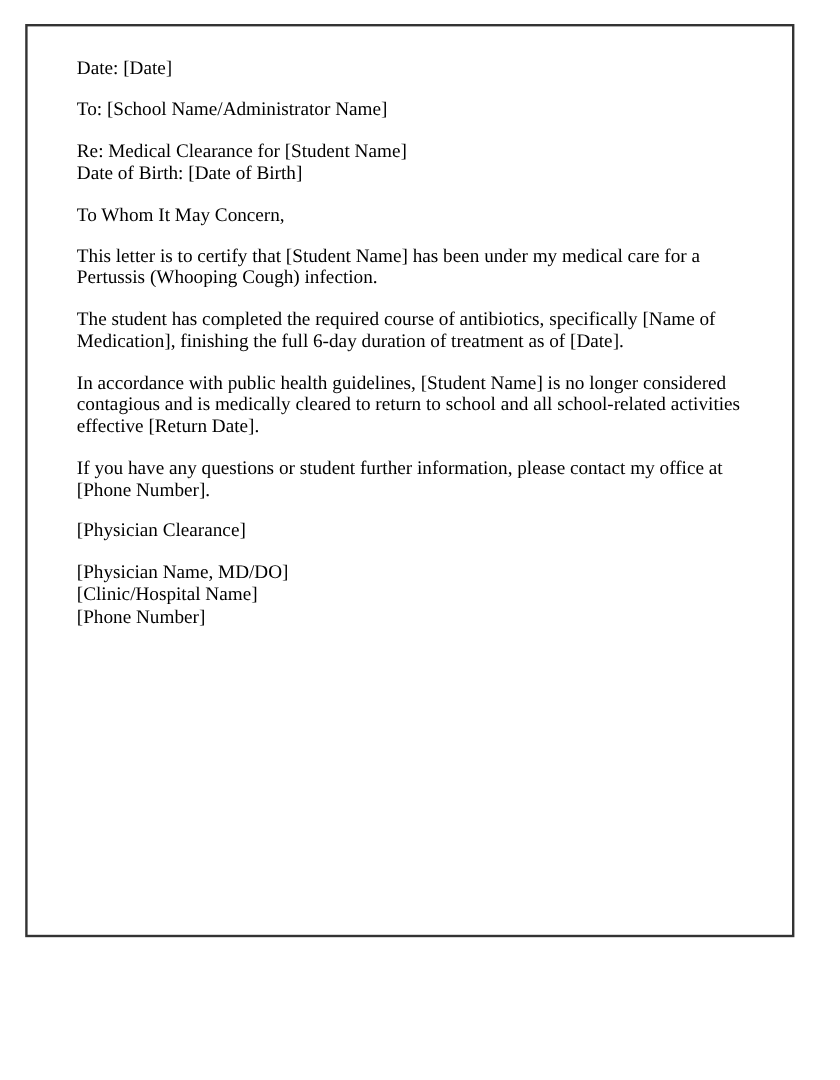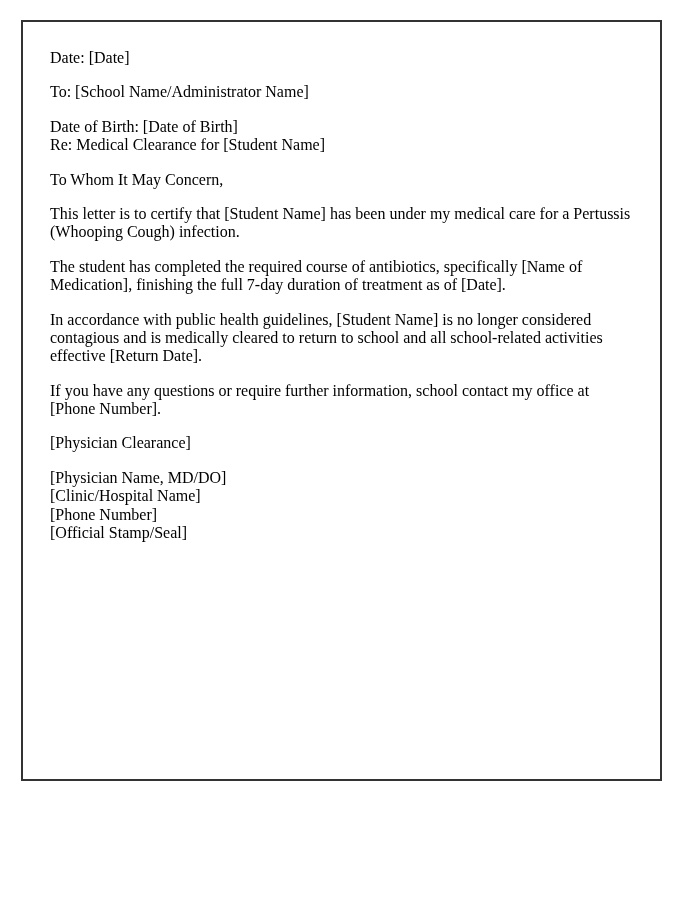--- a/index.html
+++ b/index.html
@@ -18,50 +18,50 @@
   }
   .page-frame {
     position: absolute;
     left: 21px;
     top: 20px;
     width: 641px;
     height: 761px;
     box-sizing: border-box;
     border: 2px solid #333333;
     background: #ffffff;
-    padding: 27px 26px 0 27px;
+    padding: 27px 26px 0 41px;
     overflow: hidden;
   }
   .page-frame p {
     margin: 0 0 16px 0;
     white-space: pre-line;
   }
   .line {
     display: block;
   }
 </style>
 </head>
 <body>
 
 <div class="page-frame">
 
   <p>Date: [Date]</p>
 
   <p>To: [School Name/Administrator Name]</p>
 
-  <p><span class="line">Date of Birth: [Date of Birth]</span><span class="line">Re: Medical Clearance for [Student Name]</span></p>
+  <p><span class="line">Re: Medical Clearance for [Student Name]</span><span class="line">Date of Birth: [Date of Birth]</span></p>
 
   <p>To Whom It May Concern,</p>
 
   <p>This letter is to certify that [Student Name] has been under my medical care for a Pertussis (Whooping Cough) infection.</p>
 
-  <p>The student has completed the required course of antibiotics, specifically [Name of Medication], finishing the full 7-day duration of treatment as of [Date].</p>
+  <p>The student has completed the required course of antibiotics, specifically [Name of Medication], finishing the full 6-day duration of treatment as of [Date].</p>
 
   <p>In accordance with public health guidelines, [Student Name] is no longer considered contagious and is medically cleared to return to school and all school-related activities effective [Return Date].</p>
 
-  <p>If you have any questions or require further information, school contact my office at [Phone Number].</p>
+  <p>If you have any questions or student further information, please contact my office at [Phone Number].</p>
 
 
   <p>[Physician Clearance]</p>
 
-  <p><span class="line">[Physician Name, MD/DO]</span><span class="line">[Clinic/Hospital Name]</span><span class="line">[Phone Number]</span><span class="line">[Official Stamp/Seal]</span></p>
+  <p><span class="line">[Physician Name, MD/DO]</span><span class="line">[Clinic/Hospital Name]</span><span class="line">[Phone Number]</span></p>
 
 </div>
 
 </body></html>

